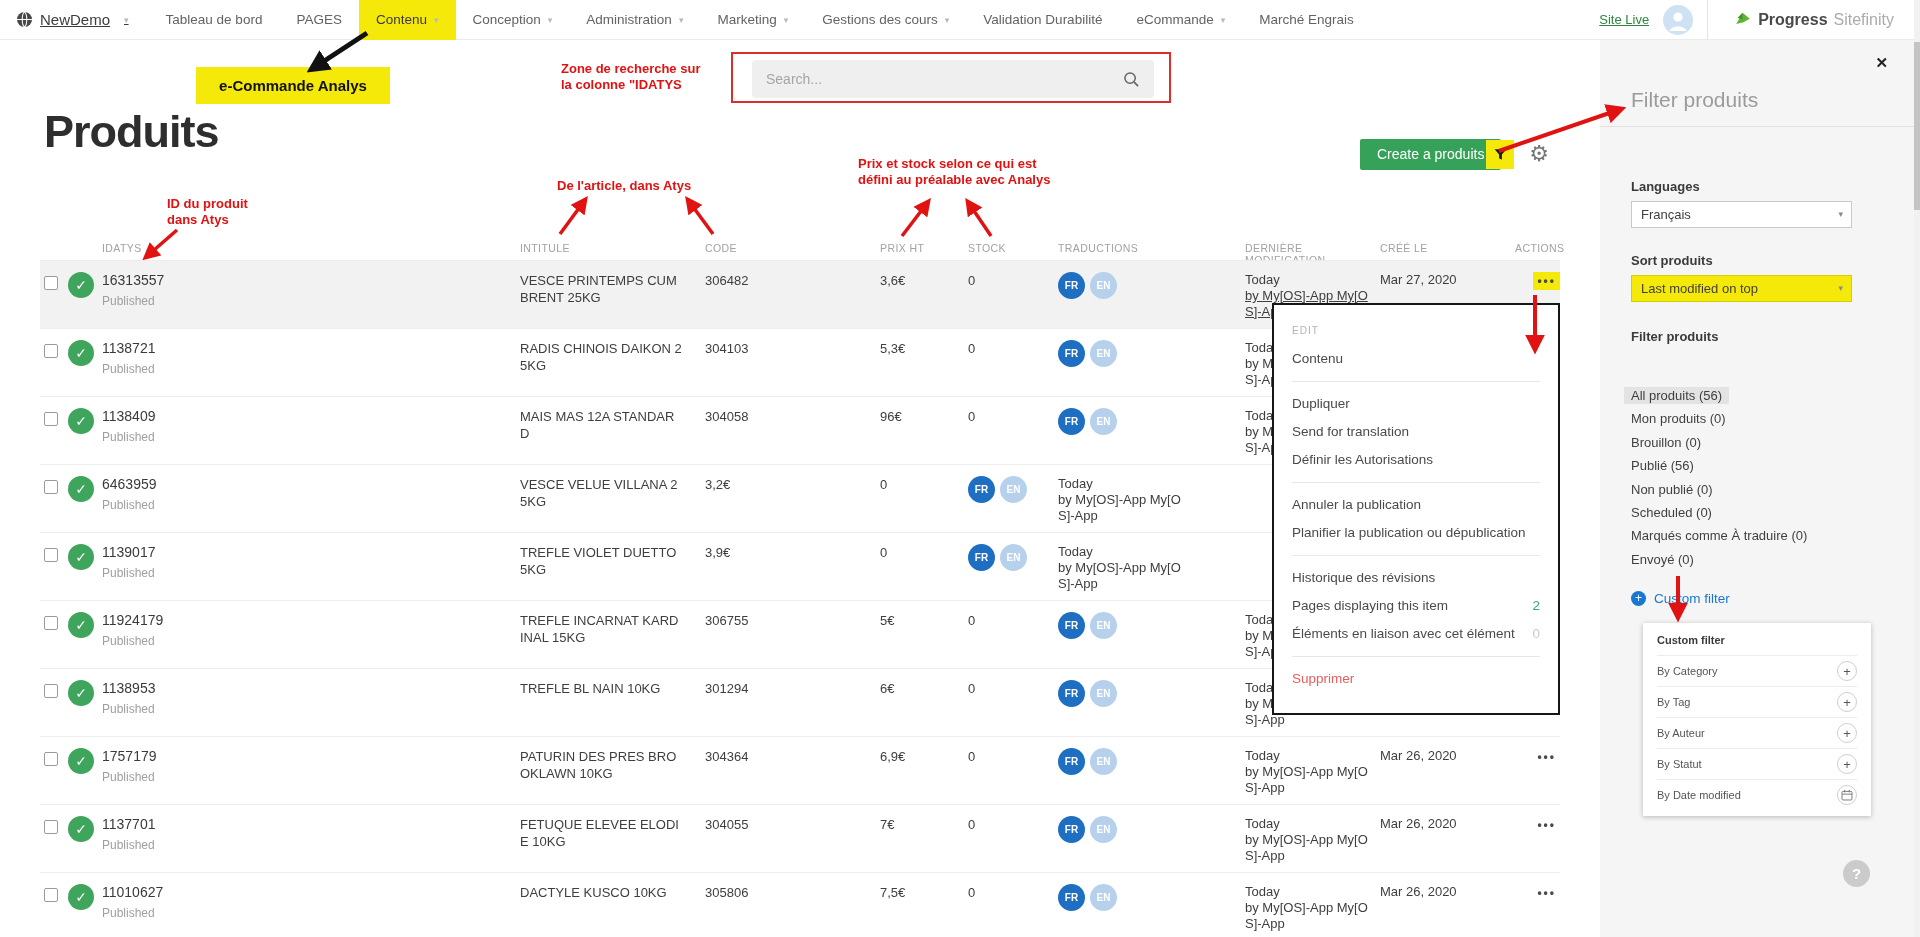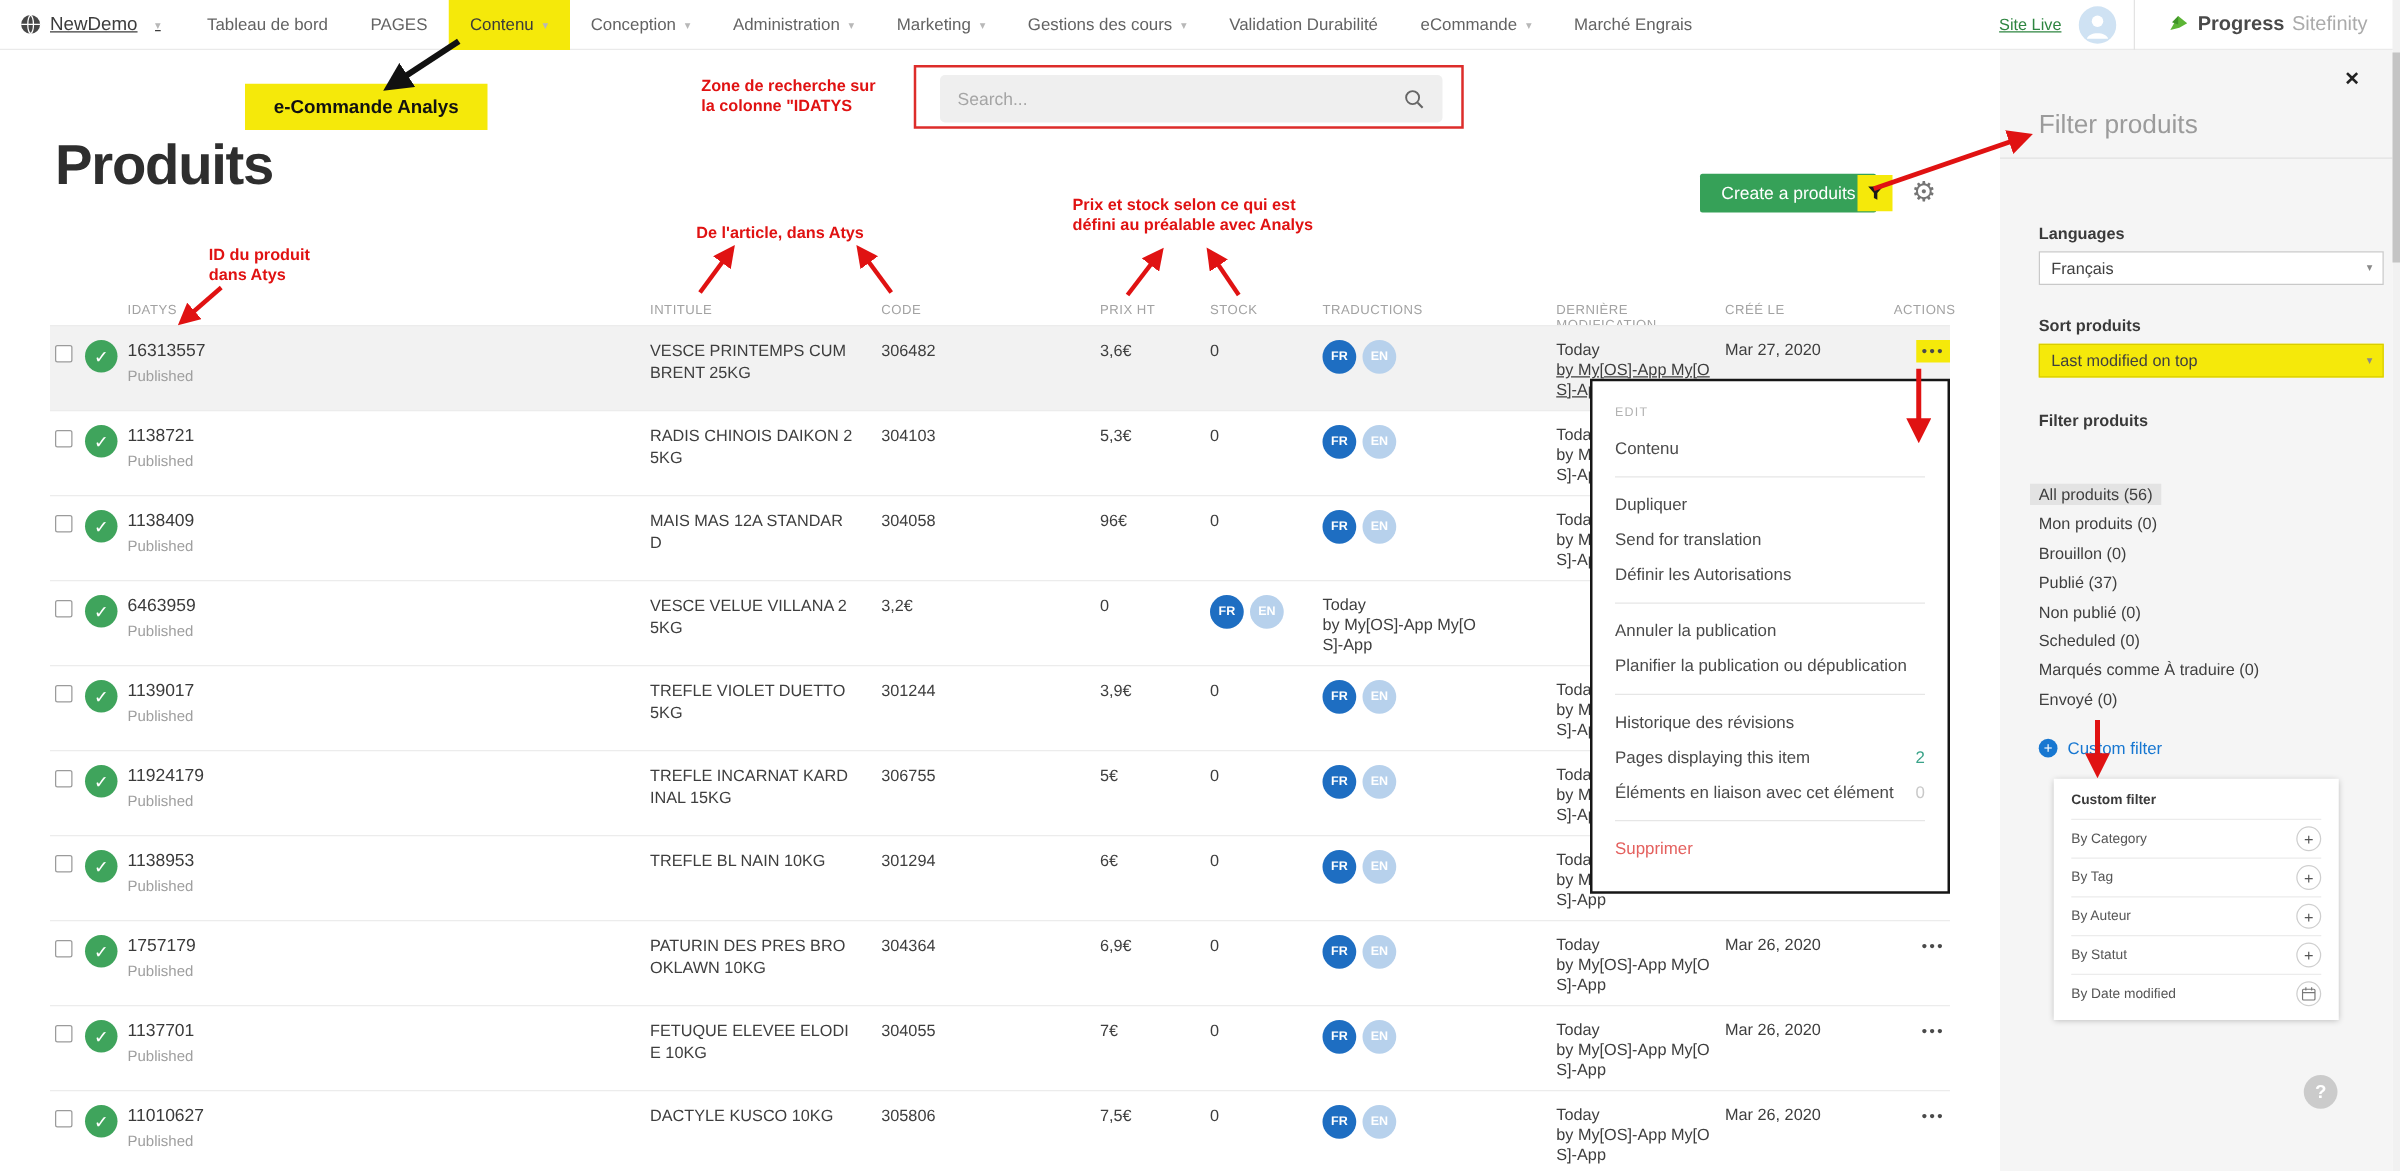--- a/index.html
+++ b/index.html
@@ -73,21 +73,21 @@
   .ctx .item .badge.green { color:#3aa389; }
   .ctx .item .badge.muted { color:#c9c9c9; }
   .ctx .item.danger { color:#e4605e; }
 
   
   .sidebar { position:absolute; left:1600px; top:40px; width:314px; height:897px; background:#f5f5f5; z-index:4; }
   .sb-close { position:absolute; right:26px; top:14px; font-size:15px; color:#222; font-weight:bold; cursor:pointer; }
   .sb-title { position:absolute; left:31px; top:48px; font-size:21px; color:#9b9b9b; font-weight:normal; }
   .sb-divider { position:absolute; left:0; top:86px; width:100%; border-top:1px solid #e1e1e1; }
   .sb-label { position:absolute; left:31px; font-size:13px; font-weight:bold; color:#3a3a3a; }
-  .fake-select { position:absolute; left:31px; width:276px; height:27px; line-height:25px; background:#fff; border:1px solid #c9c9c9; font-size:13px; color:#3f3f3f; padding:0 24px 0 9px; cursor:pointer; white-space:nowrap; overflow:hidden; }
+  .fake-select { position:absolute; left:31px; width:221px; height:27px; line-height:25px; background:#fff; border:1px solid #c9c9c9; font-size:13px; color:#3f3f3f; padding:0 24px 0 9px; cursor:pointer; white-space:nowrap; overflow:hidden; }
   .fake-select .caret { position:absolute; right:8px; top:0; font-size:9px; color:#8a8a8a; }
   .fake-select.yellow { background:#f5e90a; border-color:#d9cd00; }
   .sb-filter-list { position:absolute; left:31px; top:344px; font-size:13px; color:#3f3f3f; }
   .sb-filter-item { line-height:23.4px; cursor:pointer; white-space:nowrap; }
   .sb-filter-item .inner { padding:1px 7px 1px 7px; margin-left:-7px; }
   .sb-filter-item.selected .inner { background:#e3e3e3; }
   .custom-link { position:absolute; left:31px; top:551px; display:flex; align-items:center; gap:8px; color:#1777d1; font-size:13.5px; cursor:pointer; }
   .plus-circle { width:15px; height:15px; border-radius:50%; background:#1777d1; color:#fff; font-size:12px; line-height:15px; text-align:center; }
   .cf-card { position:absolute; left:43px; top:583px; width:228px; background:#fff; box-shadow:0 1px 5px rgba(0,0,0,.25); padding:11px 14px 6px; }
   .cf-title { font-size:11px; font-weight:bold; color:#3a3a3a; padding-bottom:9px; }
@@ -312,21 +312,20 @@
     <div class="trow">
       <div class="c-check"><input type="checkbox" style=""></div>
       <div>
         <span class="pub-circle">✓</span>
       </div>
       <div class="c-id">
         <div class="idv">1139017</div>
         <div class="pub">Published</div>
       </div>
       <div class="c-name">TREFLE VIOLET DUETTO 5KG</div>
-      <div class="c-code">301244</div>
       <div class="c-price">3,9€</div>
       <div class="c-stock">0</div>
       <div class="c-langs">
         <span class="lang-badge lang-fr">FR</span>
         <span class="lang-badge lang-en">EN</span>
       </div>
       <div class="c-mod">
         <div>Today</div>
         <div class="by">by My[OS]-App My[OS]-App</div>
       </div>
@@ -516,21 +515,21 @@
   <div class="fake-select yellow" style="top:235px;">
     <span>Last modified on top</span>
     <span class="caret">▾</span>
   </div>
 
   <div class="sb-label" style="top:289px;">Filter produits</div>
   <div class="sb-filter-list" id="sb-filters">
       <div class="sb-filter-item selected"><span class="inner">All produits (56)</span></div>
       <div class="sb-filter-item"><span class="inner">Mon produits (0)</span></div>
       <div class="sb-filter-item"><span class="inner">Brouillon (0)</span></div>
-      <div class="sb-filter-item"><span class="inner">Publié (37)</span></div>
+      <div class="sb-filter-item"><span class="inner">Publié (56)</span></div>
       <div class="sb-filter-item"><span class="inner">Non publié (0)</span></div>
       <div class="sb-filter-item"><span class="inner">Scheduled (0)</span></div>
       <div class="sb-filter-item"><span class="inner">Marqués comme À traduire (0)</span></div>
       <div class="sb-filter-item"><span class="inner">Envoyé (0)</span></div>
     </div>
 
   <div class="custom-link">
     <span class="plus-circle">+</span>
     <span>Custom filter</span>
   </div>

